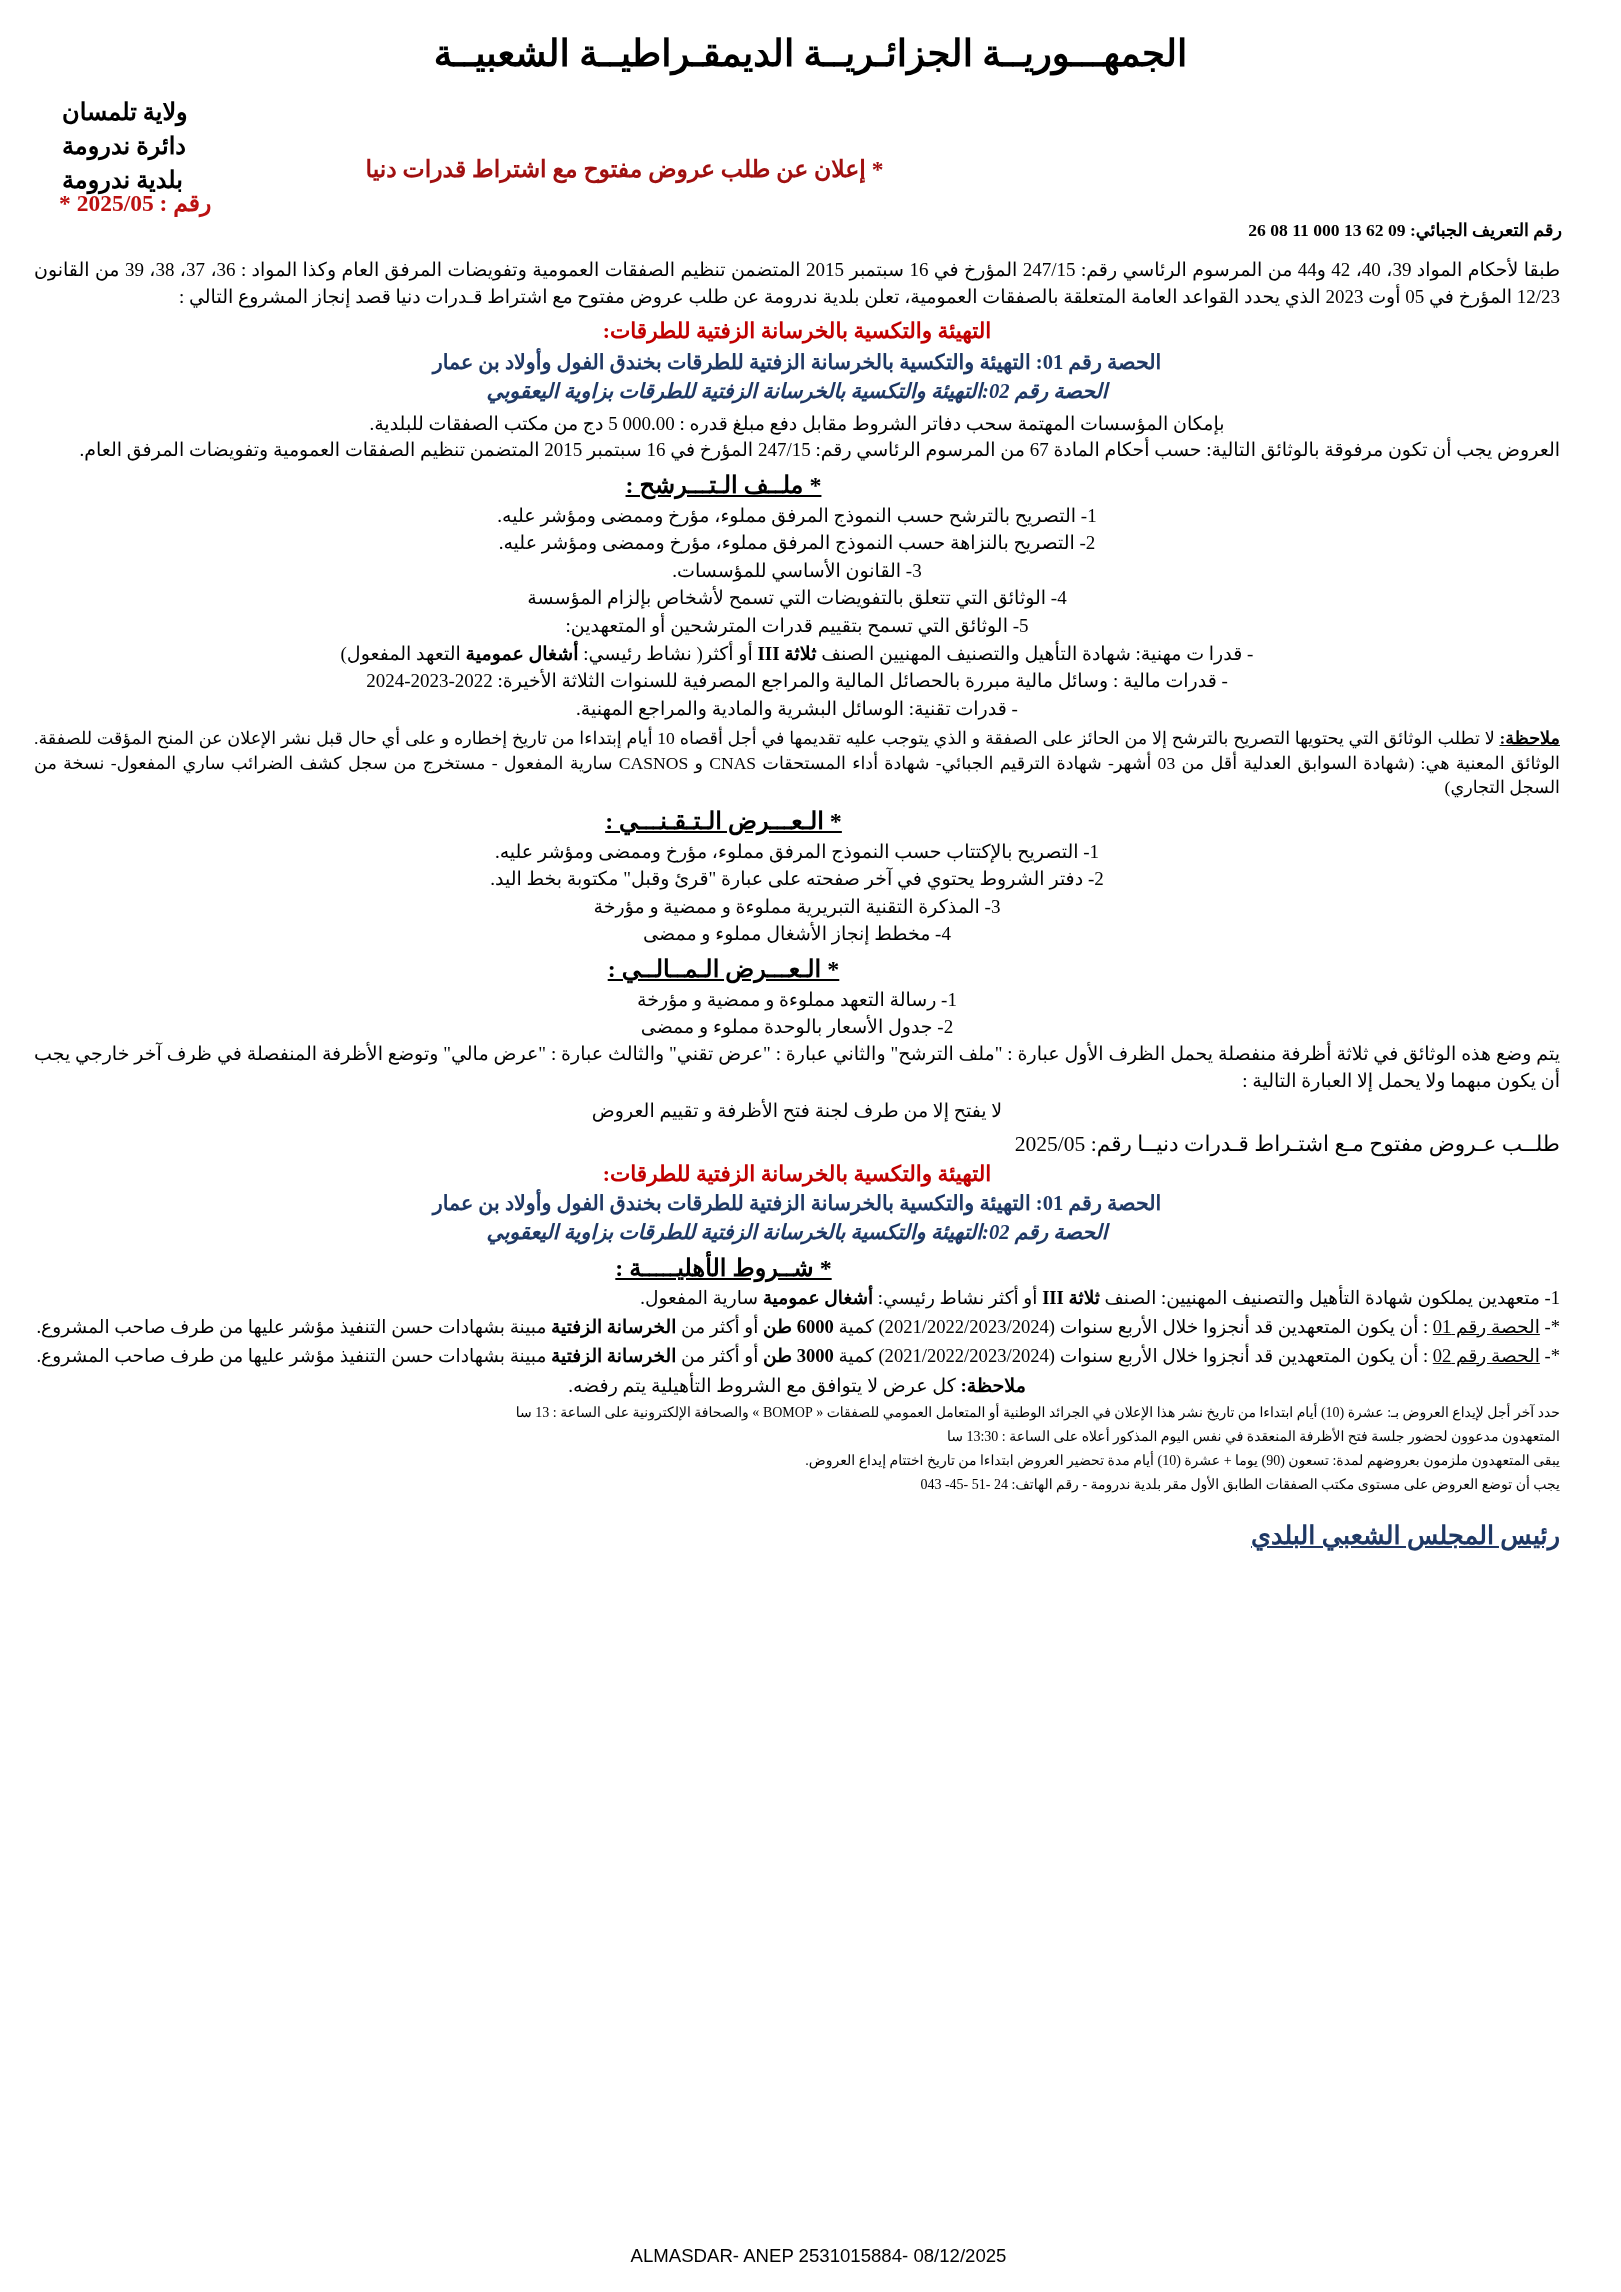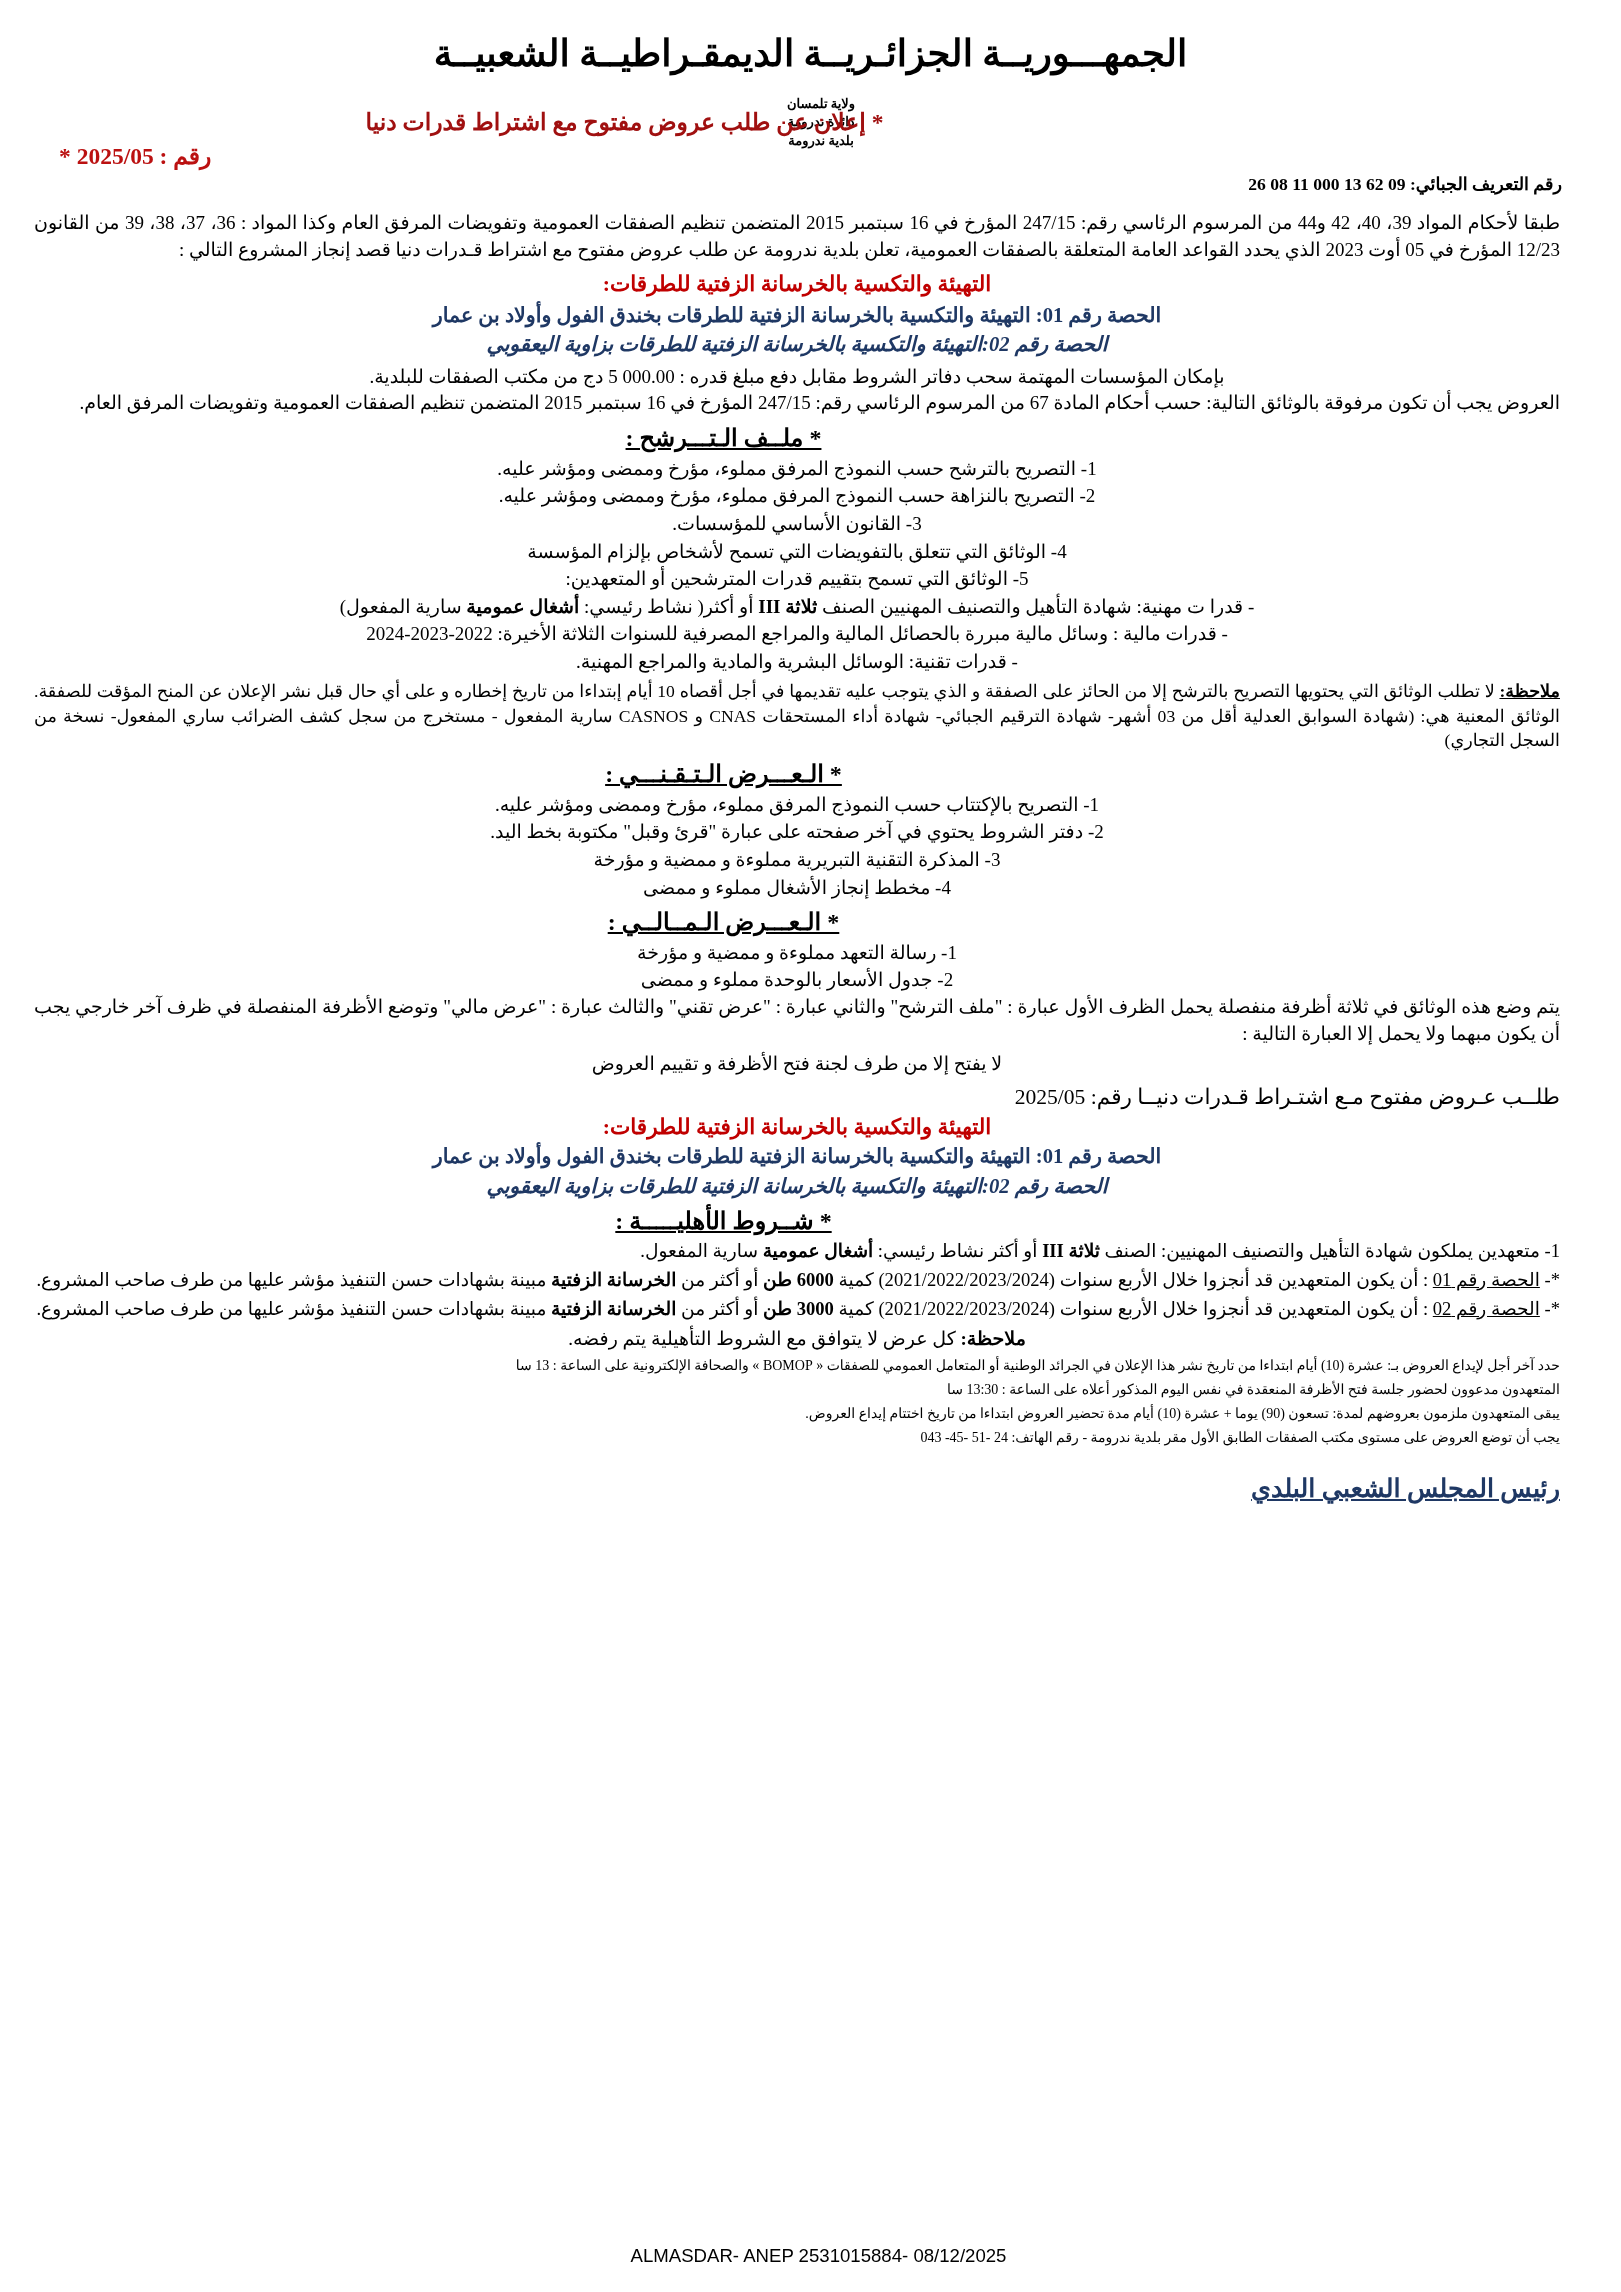--- a/index.html
+++ b/index.html
@@ -25,24 +25,24 @@
     text-align: center;
     font-size: 37px;
     font-weight: bold;
     letter-spacing: 0px;
     margin: 31px 0 0 0;
     padding: 0 118px;
     line-height: 1.25;
   }
   .org-block {
     margin-top: 17.6px;
-    padding-left: 80px;
+    padding-left: 62px;
     padding-right: 59px;
-    text-align: center;
-    font-size: 13px;
+    text-align: left;
+    font-size: 24px;
     font-weight: bold;
     line-height: 1.42;
   }
   .org-block div { white-space: nowrap; }
   .red-title {
     color: #a01010;
     font-weight: bold;
     font-size: 23.5px;
     text-align: center;
     margin-top: -43px;
@@ -230,21 +230,21 @@
       <li>4- الوثائق التي تتعلق بالتفويضات التي تسمح لأشخاص بإلزام المؤسسة</li>
       <li>5- الوثائق التي تسمح بتقييم قدرات المترشحين أو المتعهدين:</li>
     </ul>
 
     <div class="dash-line">
       <span>- قدرا ت مهنية: شهادة التأهيل والتصنيف المهنيين الصنف</span>
       <span class="b">ثلاثة</span>
       <span class="ltr b">III</span>
       <span>أو أكثر( نشاط رئيسي:</span>
       <span class="b">أشغال عمومية</span>
-      <span>سارية المفعول)</span>
+      <span>التعهد المفعول)</span>
     </div>
     <div class="dash-line">- قدرات مالية :  وسائل مالية مبررة بالحصائل المالية والمراجع المصرفية للسنوات الثلاثة الأخيرة: 2022-2023-2024</div>
     <div class="dash-line">- قدرات تقنية:  الوسائل البشرية والمادية والمراجع المهنية.</div>
 
     <p class="note-para">
       <span class="note-label">ملاحظة:</span><span> لا تطلب الوثائق التي يحتويها التصريح بالترشح إلا من الحائز على الصفقة و الذي يتوجب عليه تقديمها في أجل أقصاه 10 أيام إبتداءا من تاريخ إخطاره و على أي حال قبل نشر الإعلان عن المنح المؤقت للصفقة. الوثائق المعنية هي: (شهادة السوابق العدلية أقل من 03 أشهر- شهادة الترقيم الجبائي- شهادة أداء المستحقات CNAS و CASNOS سارية المفعول -  مستخرج من سجل كشف الضرائب ساري المفعول- نسخة من السجل التجاري)</span>
     </p>
 
     <div class="section-head">
       <span class="u">* الـعـــرض الـتـقـنـــي  :</span>

